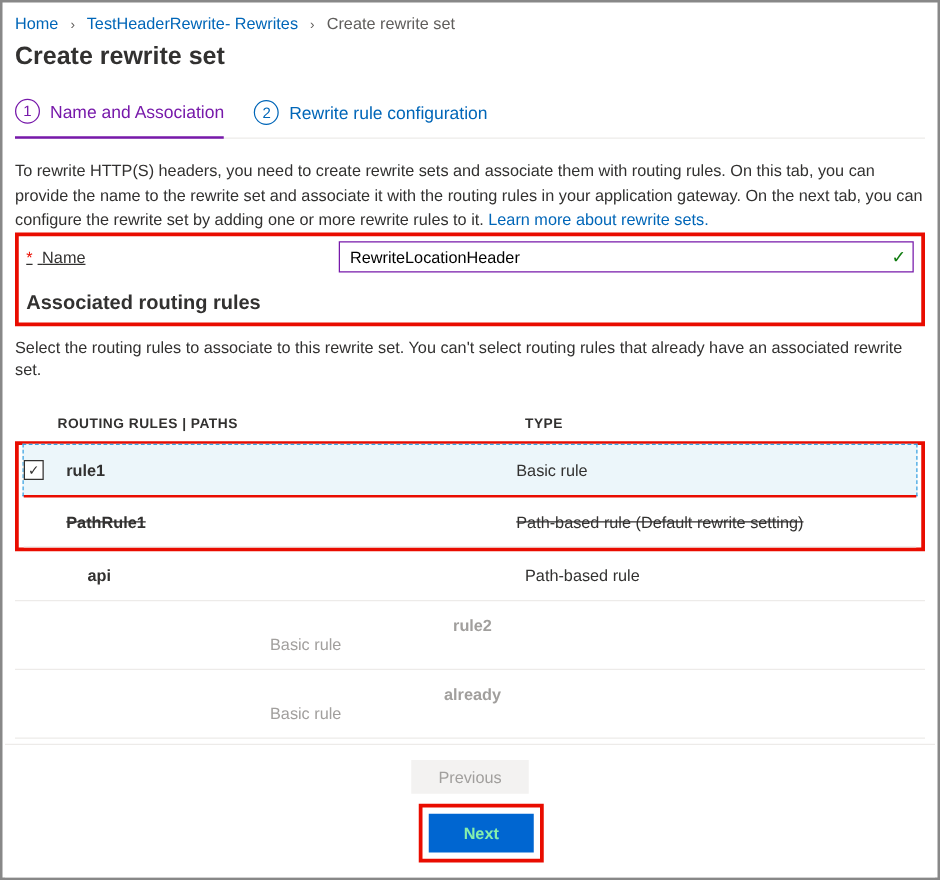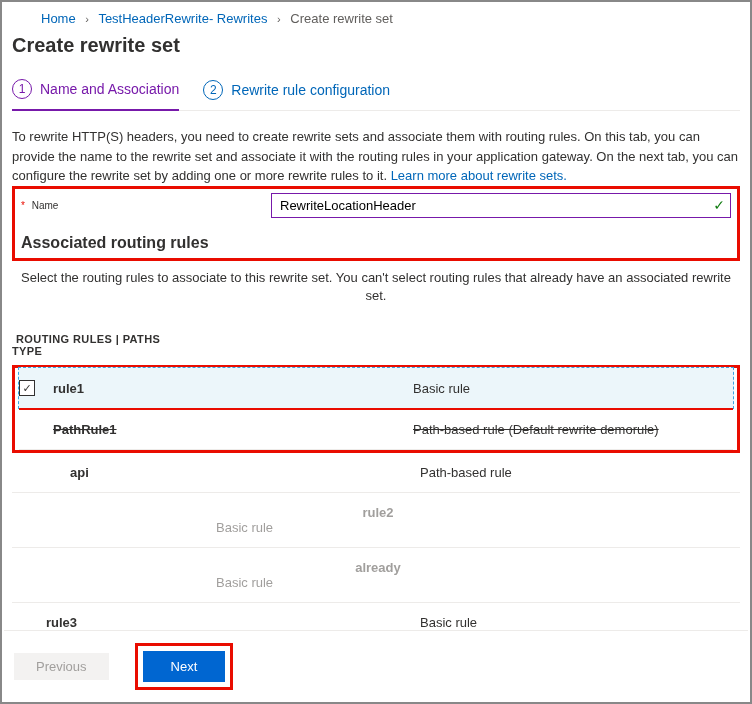--- a/index.html
+++ b/index.html
@@ -8,21 +8,21 @@
     font-size: 13px;
     color: #323130;
     background: #fff;
     width: 752px;
     height: 704px;
     border: 2px solid #888;
     overflow: hidden;
     position: relative;
   }
   .inner { padding: 7px 10px 0 10px; height: 100%; display: flex; flex-direction: column; }
-  .breadcrumb { font-size: 13px; color: #0066b8; padding: 2px 0 8px 0; margin-left: 29px; }
+  .breadcrumb { font-size: 13px; color: #0066b8; padding: 2px 0 8px 0; }
   .breadcrumb a { color: #0066b8; text-decoration: none; }
   .breadcrumb .sep { color: #605e5c; margin: 0 6px; font-size: 11px; }
   .breadcrumb span.current { color: #605e5c; }
   h1 { font-size: 20px; font-weight: 600; margin-bottom: 16px; }
   .tabs {
     display: flex; gap: 24px; border-bottom: 1px solid #edebe9;
     margin-bottom: 16px;
   }
   .tab {
     display: flex; align-items: center; gap: 8px;
@@ -32,32 +32,32 @@
   .tab.active { border-bottom: 2px solid #7719aa; color: #7719aa; margin-bottom: -1px; }
   .tab-num {
     display: inline-flex; align-items: center; justify-content: center;
     width: 20px; height: 20px; border-radius: 50%;
     border: 1px solid currentColor; font-size: 12px;
   }
   .description { font-size: 13px; line-height: 1.5; color: #323130; }
   .description a { color: #0066b8; text-decoration: none; }
   .highlight-box { border: 3px solid #e90c00; padding: 4px 6px 6px 6px; margin-bottom: 0; }
   .form-row { display: flex; align-items: center; margin-bottom: 14px; }
-  .form-label { width: 250px; font-size: 10px; }
+  .form-label { width: 250px; font-size: 13px; text-decoration: underline; }
   .req { color: #e90c00; margin-right: 4px; }
   .input-wrap { position: relative; flex: 1; }
   .text-input {
     width: 100%; padding: 4px 24px 4px 8px; font-size: 13px;
     border: 1px solid #7719aa; outline: none; font-family: inherit;
   }
   .checkmark-icon { position: absolute; right: 6px; top: 50%; transform: translateY(-50%); color: #107c10; font-size: 14px; }
   h2 { font-size: 16px; font-weight: 600; margin-top: 16px; }
-  .subdesc { font-size: 13px; margin: 8px 0 20px 0; line-height: 1.4; text-align: center; }
+  .subdesc { font-size: 13px; margin: 8px 0 20px 0; line-height: 1.4; }
   .table { width: 100%; }
-  .thead { display: flex; padding: 8px 0; font-size: 11px; font-weight: 600; letter-spacing: 0.4px; color: #323130; flex-direction: column; }
+  .thead { display: flex; padding: 8px 0; font-size: 11px; font-weight: 600; letter-spacing: 0.4px; color: #323130; }
   .col-check { width: 30px; }
   .col-name { flex: 1; padding-left: 4px; }
   .col-type { width: 320px; }
   .row { display: flex; align-items: center; padding: 12px 0; border-bottom: 1px solid #edebe9; font-size: 13px; }
   .row .col-name { font-weight: 600; }
   .row.disabled { color: #a19f9d; flex-direction: column; }
   .row.child .col-name { padding-left: 28px; }
   .row.selected {
     background: #ecf6fa;
     border: 1px dashed #3aa2e2;
@@ -68,27 +68,27 @@
   .row.struck .col-name, .row.struck .col-type { text-decoration: line-through; }
   .row.struck { border-top: 2px solid #e90c00; }
   .checkbox {
     width: 16px; height: 16px; border: 1px solid #323130; display: inline-flex;
     align-items: center; justify-content: center; background: #fff; font-size: 11px;
     cursor: pointer;
   }
   .footer {
     position: absolute; bottom: 0; left: 2px; right: 2px;
     border-top: 1px solid #edebe9; padding: 12px 10px;
-    display: flex; gap: 8px; align-items: center; background: #fff;
+    display: flex; gap: 8px; align-items: center; background: #fff; flex-direction: column;
   }
   .btn {
     padding: 6px 22px; font-size: 13px; border: none; cursor: pointer; font-family: inherit;
   }
   .btn-prev { background: #f3f2f1; color: #a19f9d; }
-  .btn-next { background: #0066d1; color: #ffffff; font-weight: 400; padding: 8px 28px; }
+  .btn-next { background: #0066d1; color: #86efac; font-weight: 700; padding: 8px 28px; }
   .btn-next-wrap { border: 3px solid #e90c00; padding: 5px; margin-left: 18px; }
 </style>
 </head>
 <body>
 
 <div class="inner">
   <div class="breadcrumb">
     <a href="#">Home</a>
     <span class="sep">›</span>
     <a href="#">TestHeaderRewrite- Rewrites</a>
@@ -139,21 +139,21 @@
 
     <div class="highlight-box" style="padding:0 4px 0 4px;">
       <div class="row selected">
         <div class="col-check"><span class="checkbox">✓</span></div>
         <div class="col-name">rule1</div>
         <div class="col-type">Basic rule</div>
       </div>
       <div class="row struck">
         <div class="col-check"></div>
         <div class="col-name">PathRule1</div>
-        <div class="col-type">Path-based rule (Default rewrite demorule)</div>
+        <div class="col-type">Path-based rule (Default rewrite setting)</div>
       </div>
     </div>
 
     <div class="row child">
       <div class="col-check"></div>
       <div class="col-name">api</div>
       <div class="col-type">Path-based rule</div>
     </div>
     <div class="row disabled">
       <div class="col-check"></div>

